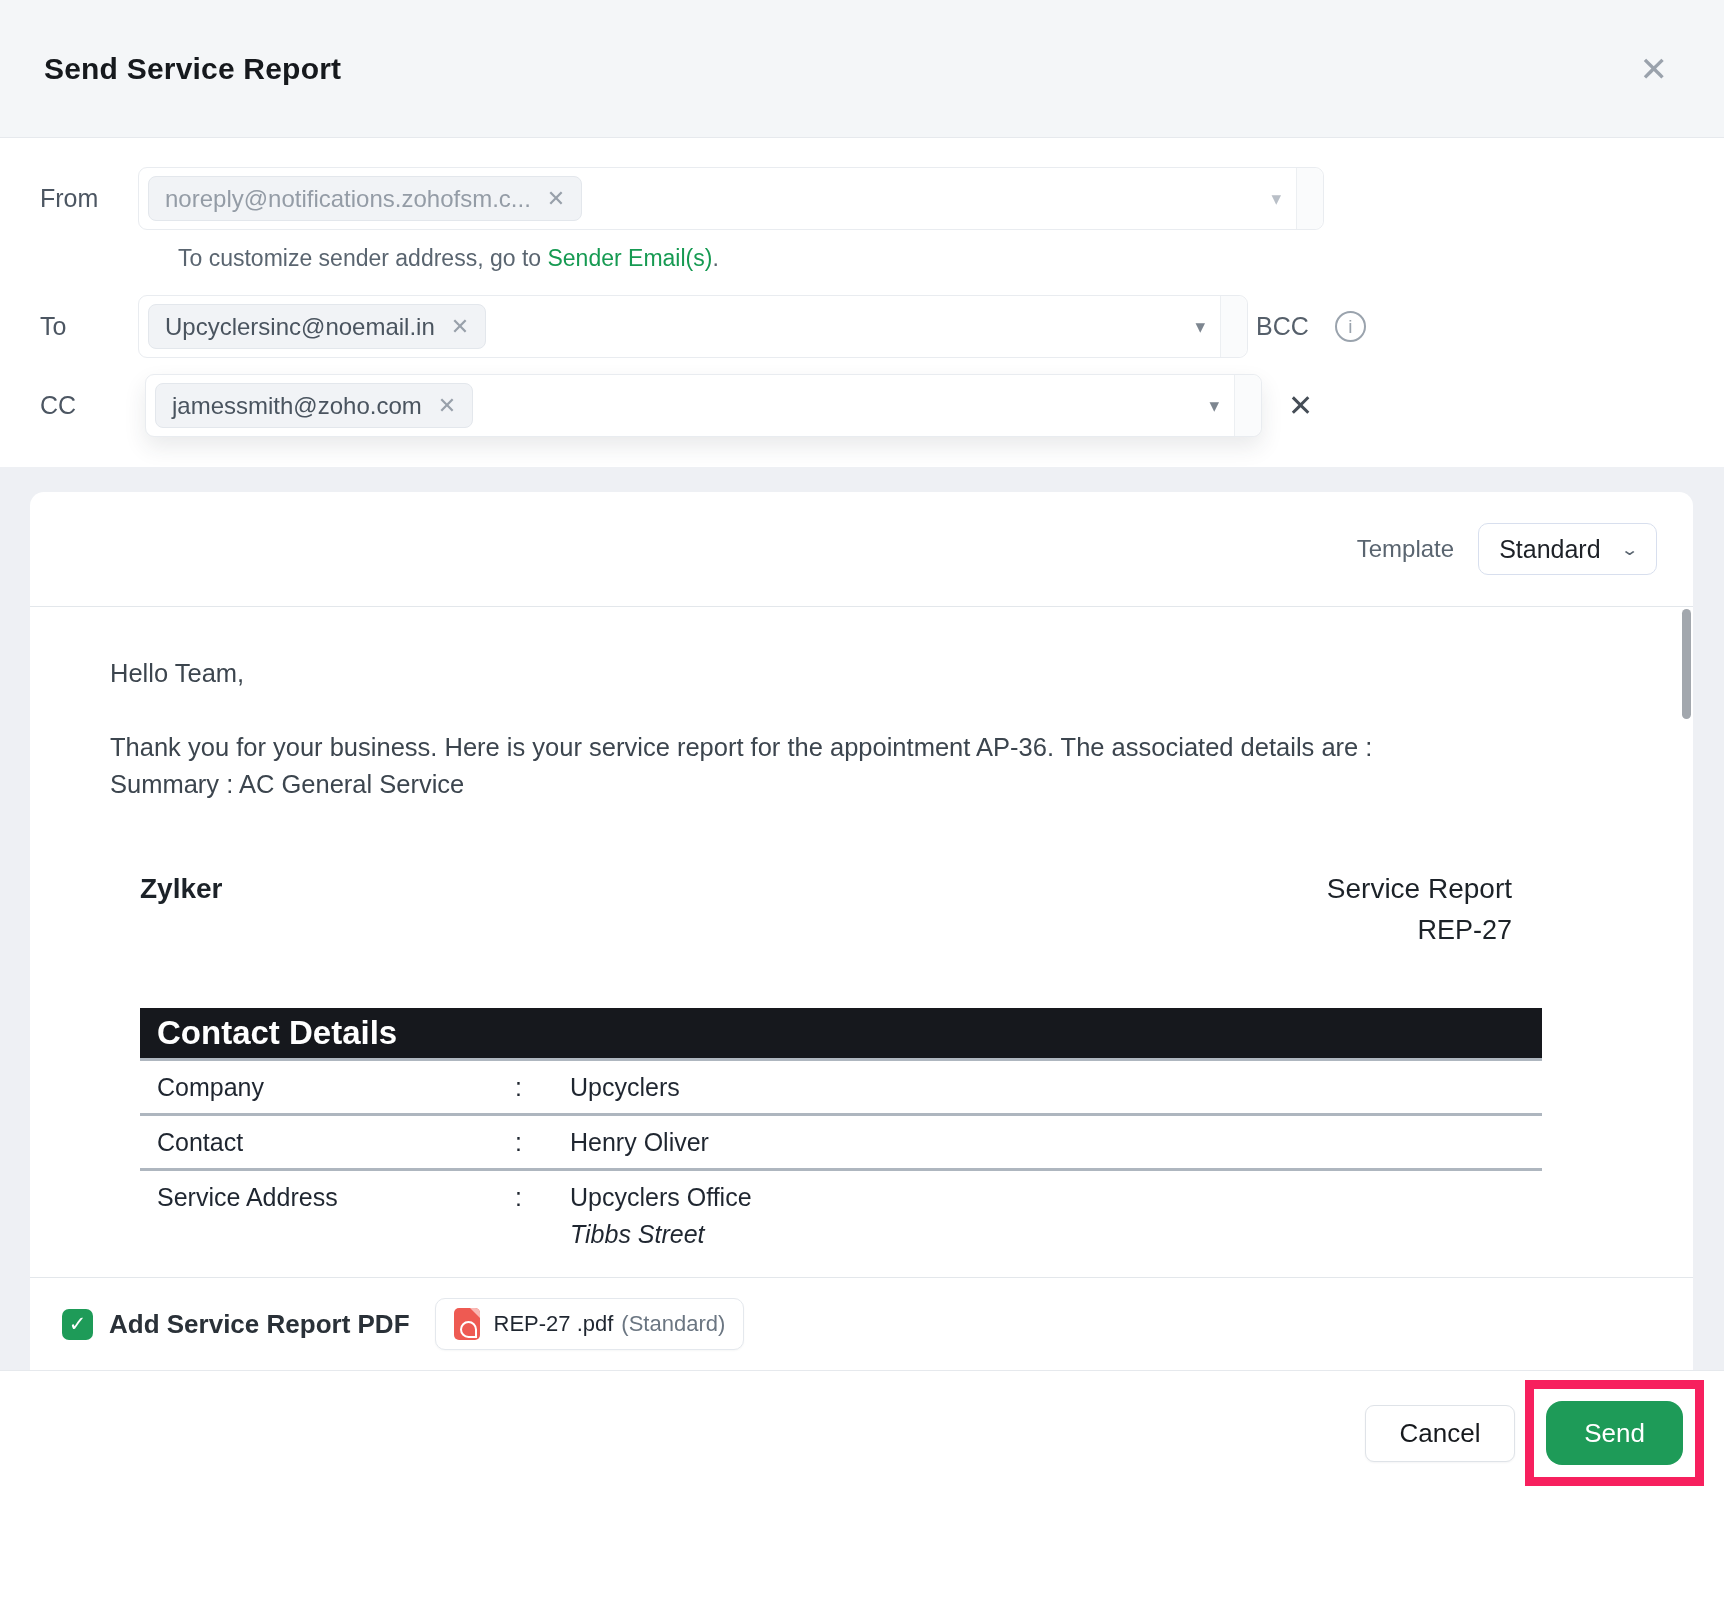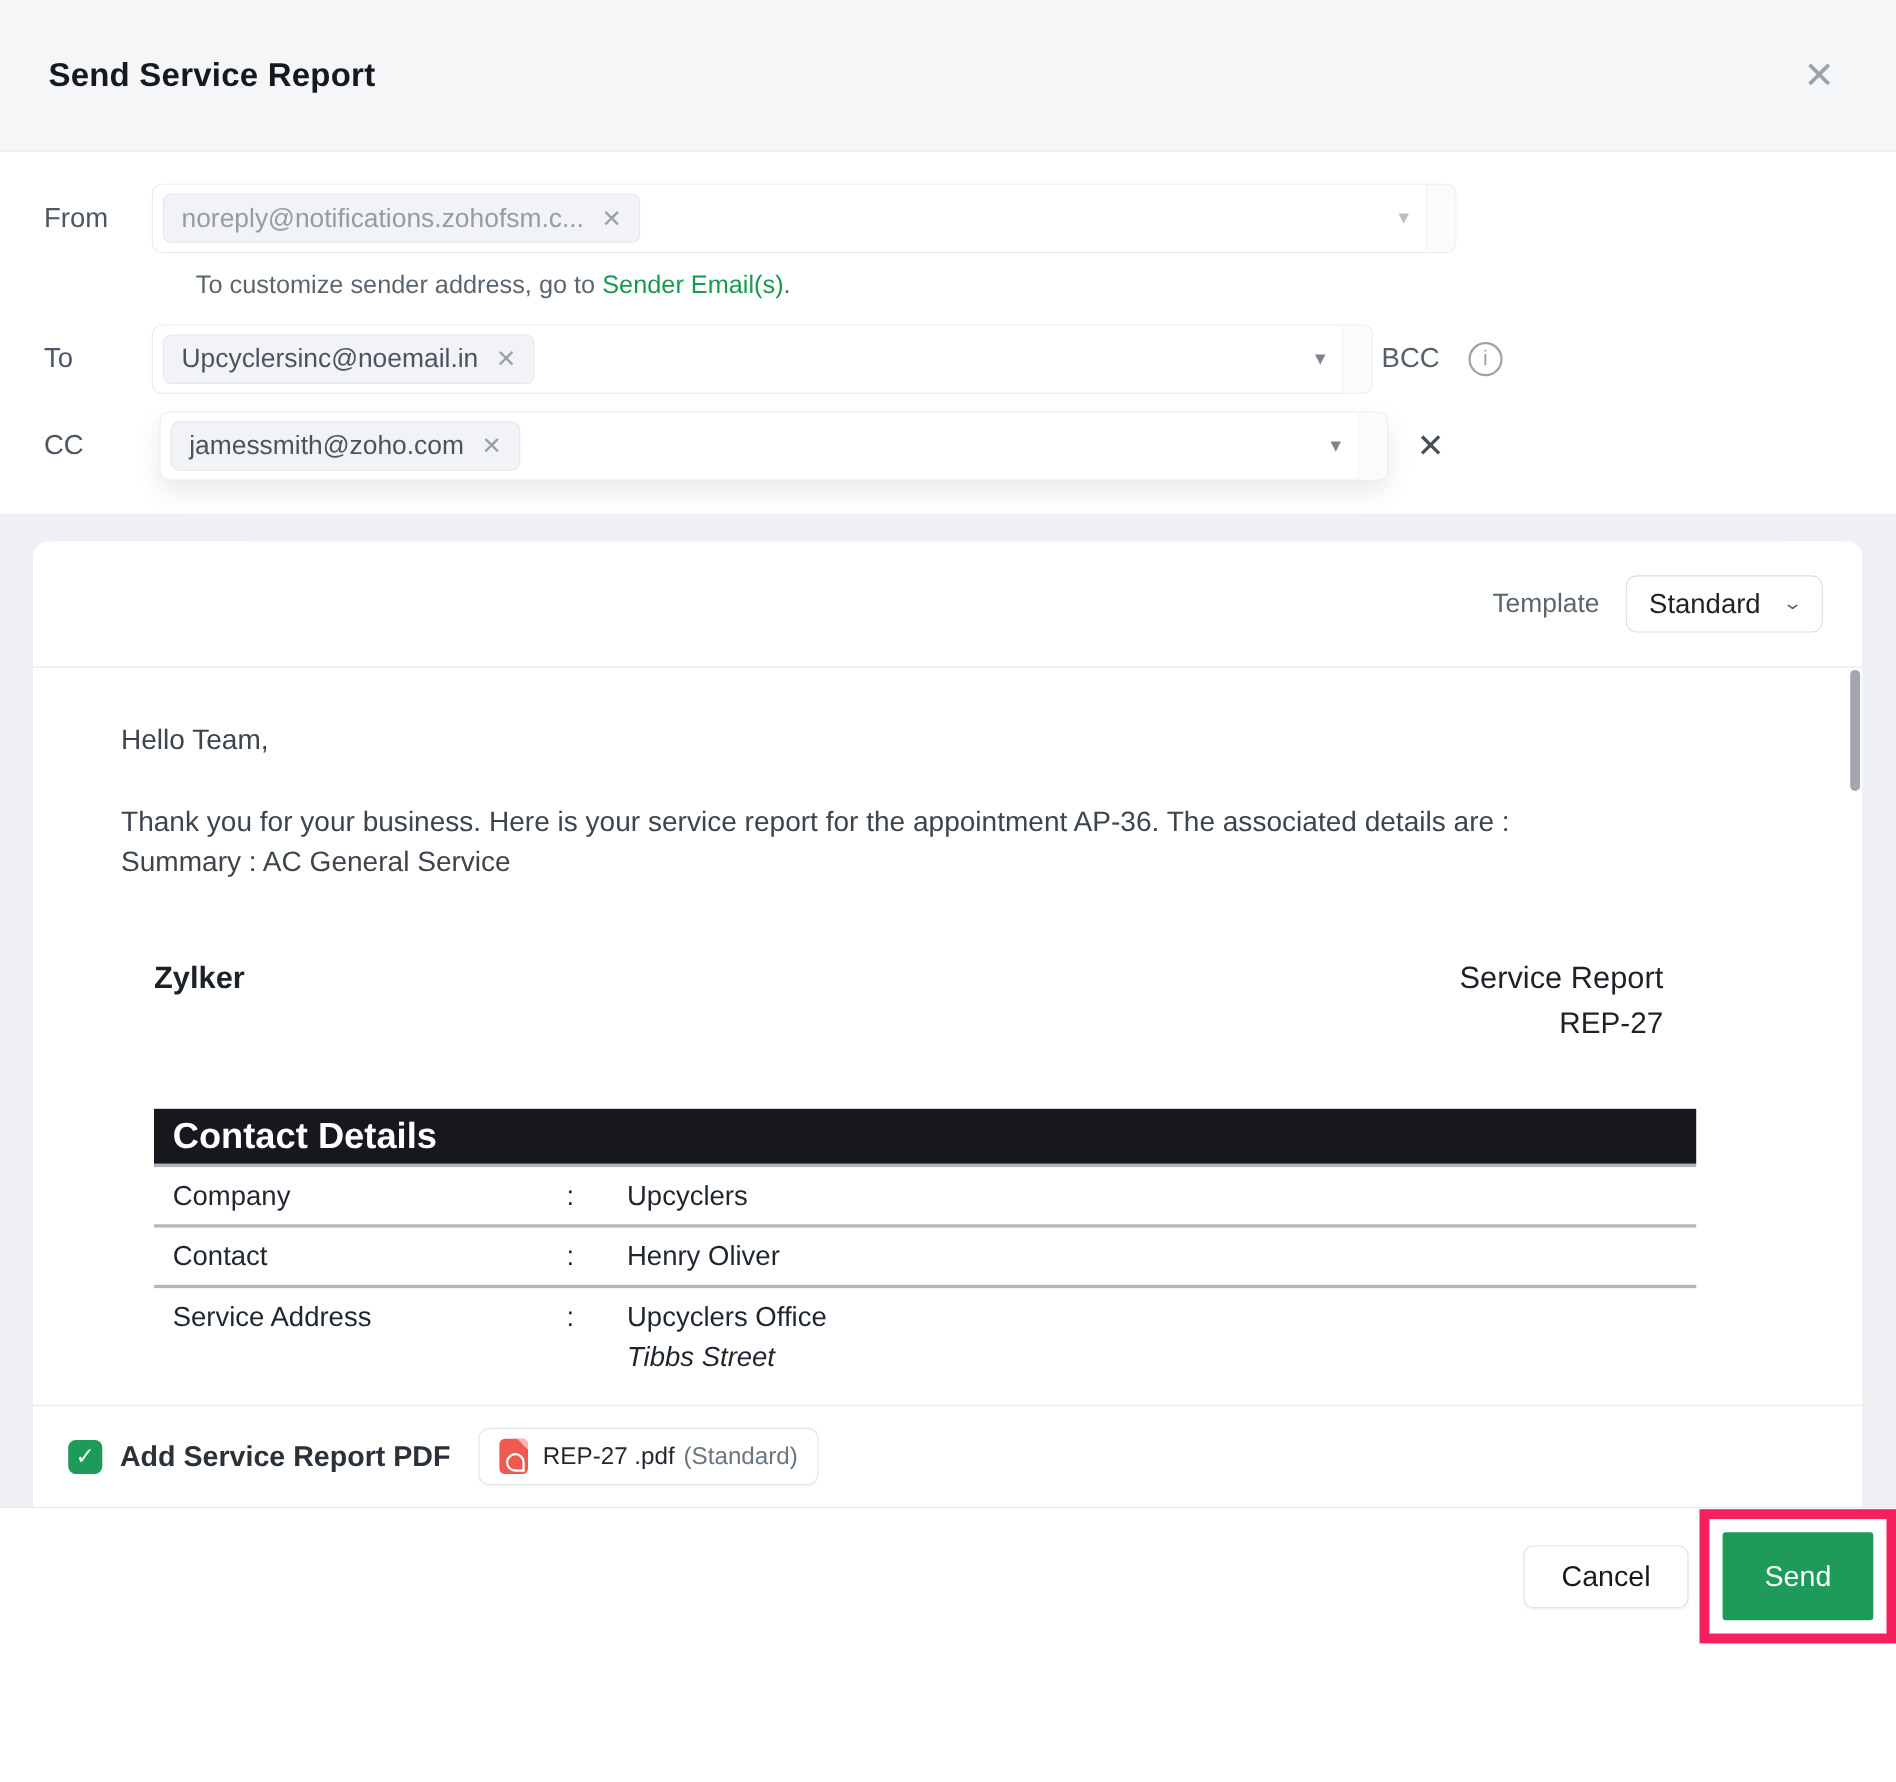--- a/index.html
+++ b/index.html
@@ -126,33 +126,33 @@
   .pdf-icon::before {
     content:""; position:absolute; left:6px; top:13px; width:13px; height:13px;
     border:2.5px solid #fff; border-radius:50% 50% 0 50%;
   }
   .file-name { margin-left:14px; font-size:22px; color:#1f2630; }
   .file-variant { margin-left:8px; font-size:22px; color:#6b7682; }
 
   
   .modal-footer {
     height:125px; background:#fff; border-top:1px solid #e6e9ed;
-    display:flex; align-items:center; justify-content:flex-end; padding-right:0;
+    display:flex; align-items:center; justify-content:flex-end; padding-right:20px;
   }
   .btn-cancel {
     min-width:150px; height:57px; background:#fff; border:1px solid #dfe3e8; border-radius:9px;
     font-size:26px; color:#16191d; display:flex; align-items:center; justify-content:center;
     cursor:pointer; box-shadow:0 1px 2px rgba(30,40,50,.05);
     font-family:inherit;
   }
   .send-highlight {
     margin-left:10px; border:9px solid #f7205e; padding:12px; background:#fff;
   }
   .btn-send {
-    min-width:137px; height:80px; background:#1e9b58; border:none; border-radius:3px;
+    min-width:137px; height:64px; background:#1e9b58; border:none; border-radius:16px;
     font-size:26px; color:#fff; display:flex; align-items:center; justify-content:center;
     cursor:pointer; font-family:inherit;
   }
 </style>
 </head>
 <body>
 
 <div class="modal-header">
   <div class="modal-title">Send Service Report</div>
   <div class="modal-close">✕</div>

